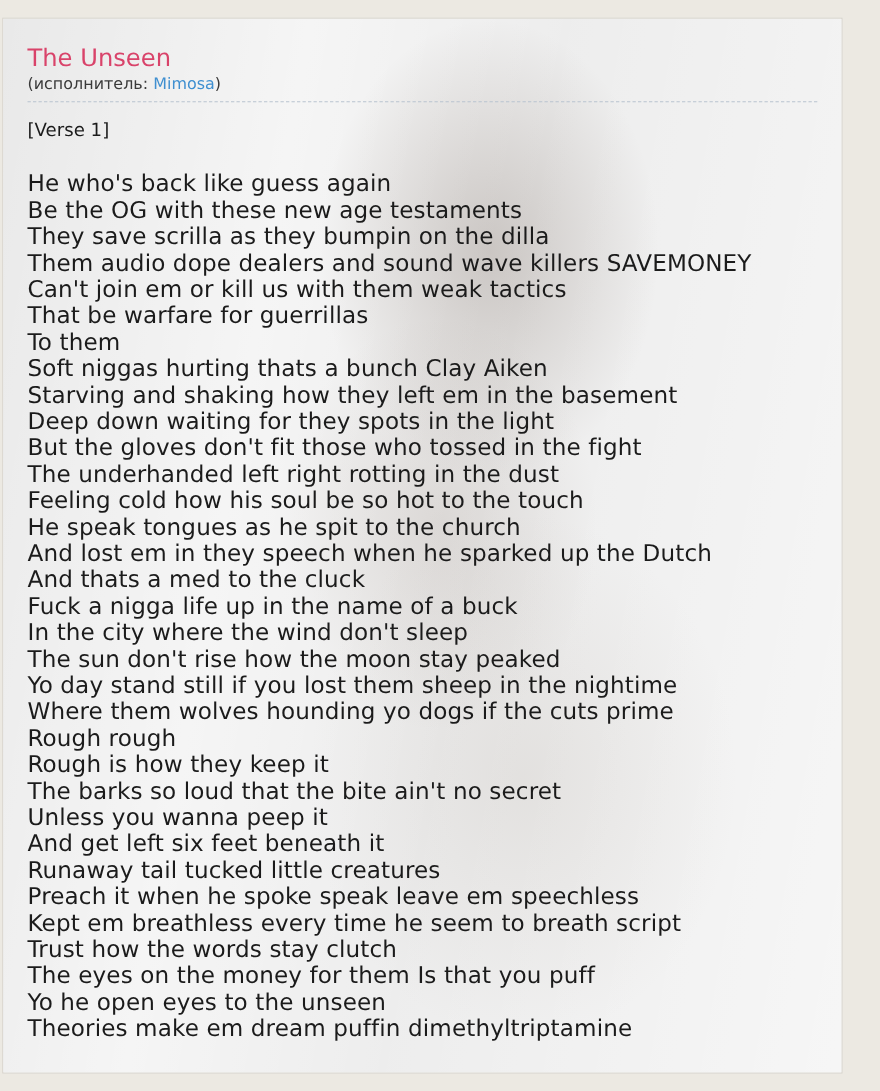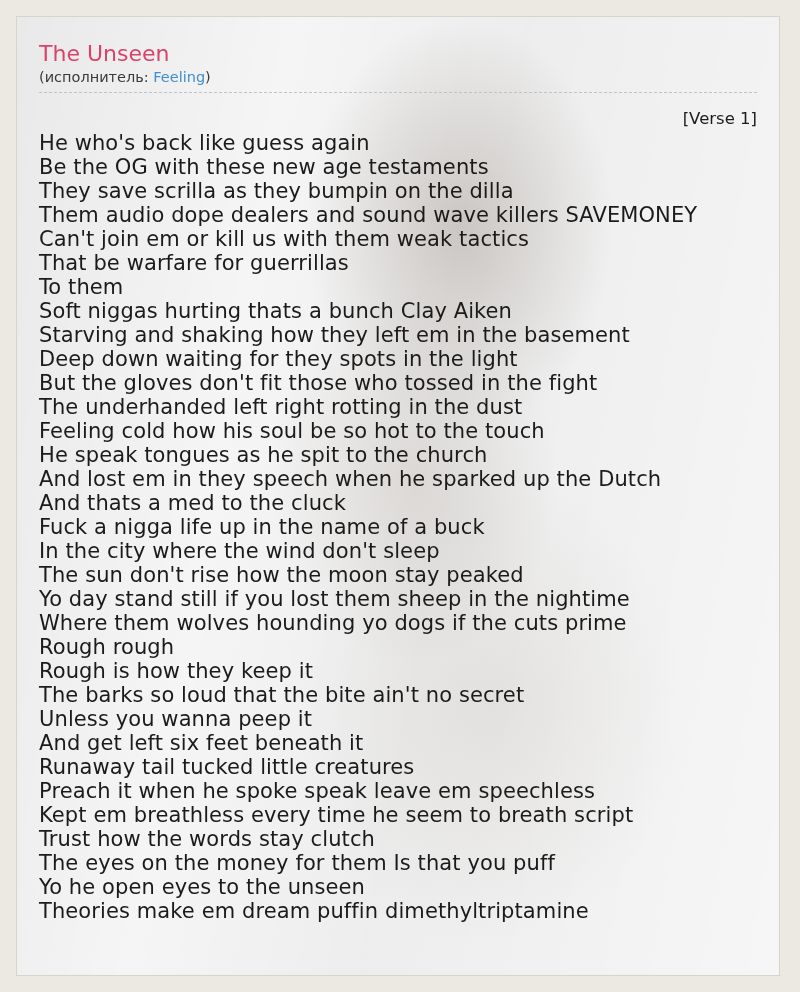--- a/index.html
+++ b/index.html
@@ -8,21 +8,21 @@
   }
   body {
     width: 800px;
     height: 992px;
     background: #ece9e2;
     font-family: "DejaVu Sans", sans-serif;
     overflow: hidden;
   }
   .page-frame {
     position: absolute;
-    left: 16px;
+    left: 2px;
     top: 16px;
     width: 764px;
     height: 960px;
     box-sizing: border-box;
     border: 1px solid #d8d4cb;
     background: #f2f2f2;
     overflow: hidden;
   }
   
   .bg-wash {
@@ -62,27 +62,27 @@
     font-size: 21px;
     line-height: 24px;
     color: #1b1b1b;
     white-space: pre-wrap;
     letter-spacing: 0.1px;
   }
   .section-label {
     font-size: 16.5px;
     line-height: 24px;
     color: #1b1b1b;
-    text-align: right;
+    margin-bottom: 24px;
   }
 </style>
 </head>
 <body>
 
 <div class="page-frame">
   <div class="bg-wash"></div>
   <div class="content">
     <h1 class="song-title">The Unseen</h1>
-    <div class="artist-line"><span>(исполнитель: </span><a class="artist-link" href="#">Feeling</a><span>)</span></div>
+    <div class="artist-line"><span>(исполнитель: </span><a class="artist-link" href="#">Mimosa</a><span>)</span></div>
     <div class="section-label">[Verse 1]</div>
     <div class="lyrics"><div>He who's back like guess again</div><div>Be the OG with these new age testaments</div><div>They save scrilla as they bumpin on the dilla</div><div>Them audio dope dealers and sound wave killers SAVEMONEY</div><div>Can't join em or kill us with them weak tactics</div><div>That be warfare for guerrillas</div><div>To them</div><div>Soft niggas hurting thats a bunch Clay Aiken</div><div>Starving and shaking how they left em in the basement</div><div>Deep down waiting for they spots in the light</div><div>But the gloves don't fit those who tossed in the fight</div><div>The underhanded left right rotting in the dust</div><div>Feeling cold how his soul be so hot to the touch</div><div>He speak tongues as he spit to the church</div><div>And lost em in they speech when he sparked up the Dutch</div><div>And thats a med to the cluck</div><div>Fuck a nigga life up in the name of a buck</div><div>In the city where the wind don't sleep</div><div>The sun don't rise how the moon stay peaked</div><div>Yo day stand still if you lost them sheep in the nightime</div><div>Where them wolves hounding yo dogs if the cuts prime</div><div>Rough rough</div><div>Rough is how they keep it</div><div>The barks so loud that the bite ain't no secret</div><div>Unless you wanna peep it</div><div>And get left six feet beneath it</div><div>Runaway tail tucked little creatures</div><div>Preach it when he spoke speak leave em speechless</div><div>Kept em breathless every time he seem to breath script</div><div>Trust how the words stay clutch</div><div>The eyes on the money for them Is that you puff</div><div>Yo he open eyes to the unseen</div><div>Theories make em dream puffin dimethyltriptamine</div></div>
   </div>
 </div>
 
 </body></html>

